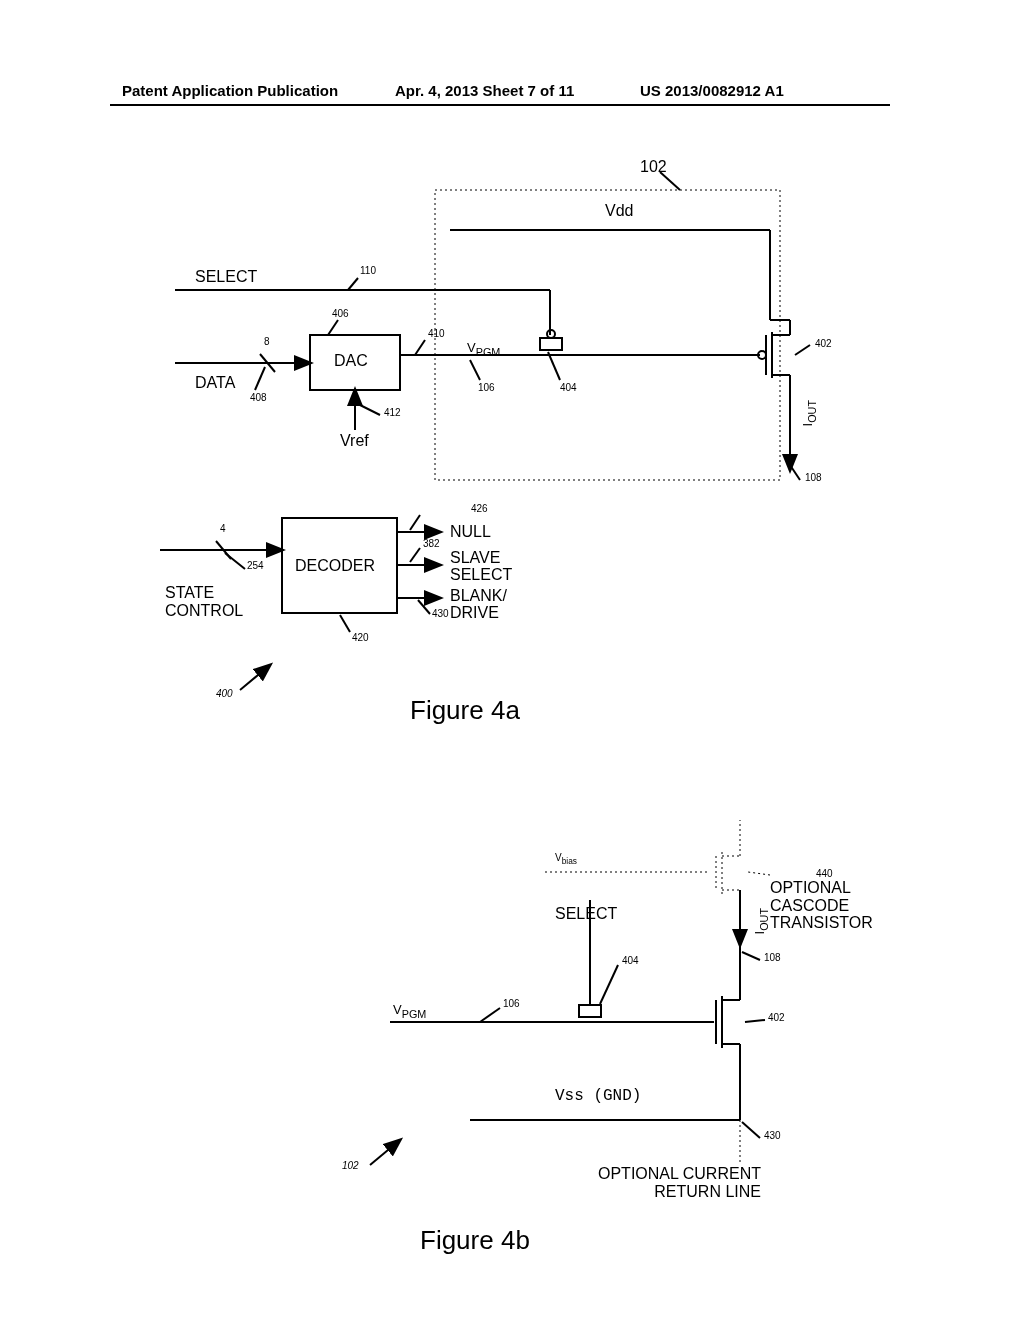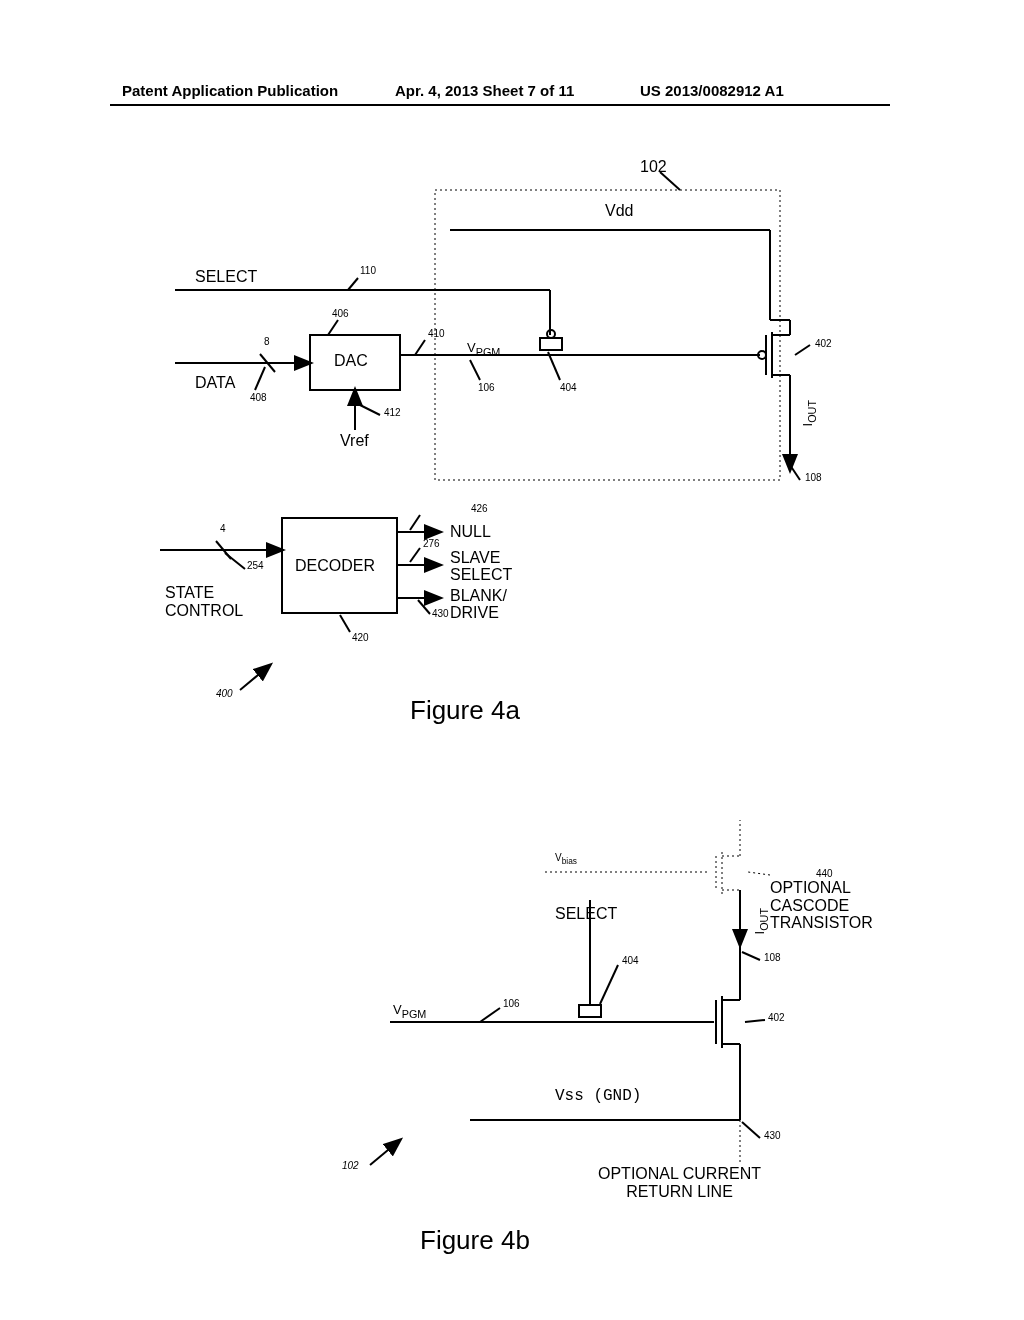--- a/index.html
+++ b/index.html
@@ -192,21 +192,21 @@
 <div class="abs lbl-sm" style="left:805px; top:472px;">108</div>
 
 <div class="abs lbl" style="left:165px; top:555px; white-space:pre; text-align:left; line-height:1.15;margin-top:29px;">STATE
 CONTROL</div>
 <div class="abs lbl-sm" style="left:220px; top:523px;">4</div>
 <div class="abs lbl-sm" style="left:247px; top:560px;">254</div>
 <div class="abs lbl" style="left:295px; top:557px;">DECODER</div>
 
 <div class="abs lbl-sm" style="left:423px; top:503px;margin-left:48px;">426</div>
 <div class="abs lbl" style="left:450px; top:523px;">NULL</div>
-<div class="abs lbl-sm" style="left:423px; top:538px;">276</div>
+<div class="abs lbl-sm" style="left:423px; top:538px;">382</div>
 <div class="abs lbl" style="left:450px; top:550px; white-space:pre; line-height:1.05;">SLAVE
 SELECT</div>
 <div class="abs lbl" style="left:450px; top:588px; white-space:pre; line-height:1.05;">BLANK/
 DRIVE</div>
 <div class="abs lbl-sm" style="left:432px; top:608px;">430</div>
 <div class="abs lbl-sm" style="left:352px; top:632px;">420</div>
 
 <div class="abs lbl-sm" style="left:216px; top:688px; font-style:italic;">400</div>
 <div class="abs figlabel" style="left:410px; top:695px;">Figure 4a</div>
 
@@ -221,18 +221,18 @@
 
 <div class="abs lbl" style="left:555px; top:905px;">SELECT</div>
 <div class="abs lbl-sm" style="left:622px; top:955px;">404</div>
 
 <div class="abs lbl-sm" style="left:393px; top:1002px; font-size:13px;">V<sub>PGM</sub></div>
 <div class="abs lbl-sm" style="left:503px; top:998px;">106</div>
 <div class="abs lbl-sm" style="left:768px; top:1012px;">402</div>
 
 <div class="abs lbl" style="left:555px; top:1087px;font-family:Liberation Mono, monospace;">Vss (GND)</div>
 <div class="abs lbl-sm" style="left:764px; top:1130px;">430</div>
-<div class="abs lbl" style="left:598px; top:1165px; white-space:pre; text-align:center; line-height:1.1;">OPTIONAL CURRENT
+<div class="abs lbl" style="left:598px; top:1165px; white-space:pre; text-align:right; line-height:1.1;">OPTIONAL CURRENT
 RETURN LINE</div>
 
 <div class="abs lbl-sm" style="left:342px; top:1160px; font-style:italic;">102</div>
 
 <div class="abs figlabel" style="left:420px; top:1225px;">Figure 4b</div>
 
 </body></html>

